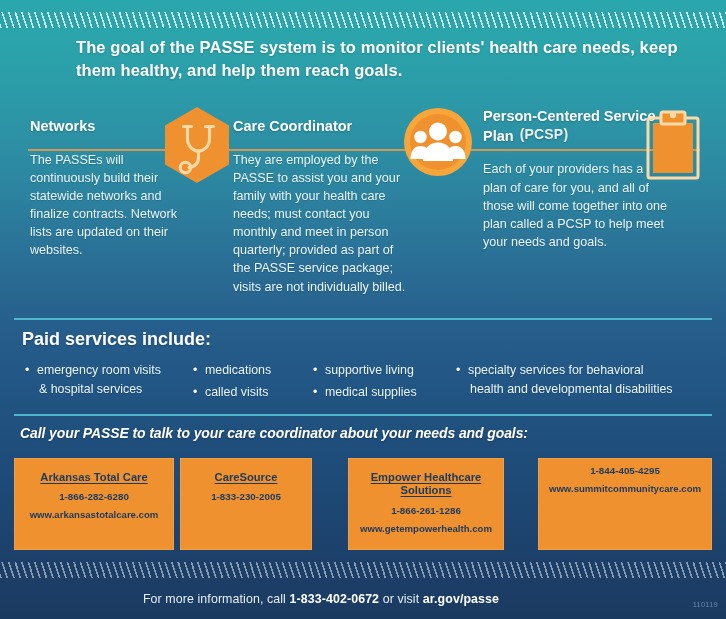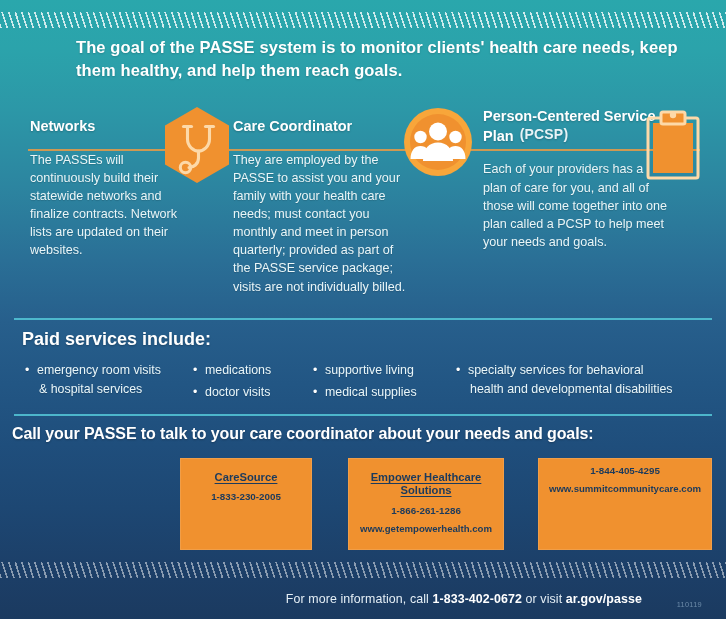--- a/index.html
+++ b/index.html
@@ -143,23 +143,24 @@
     font-weight: bold;
     text-shadow: 0 1px 2px rgba(0,0,0,0.25);
   }
   #paid-heading {
     top: 329px;
     left: 22px;
     font-size: 18px;
   }
   #call-heading {
     top: 425px;
-    left: 12px;
-    font-size: 16px;
+    left: 20px;
+    font-size: 14px;
     letter-spacing: -0.1px;
+    font-style: italic;
   }
 
   .services {
     position: absolute;
     top: 361px;
     left: 0;
     width: 726px;
     height: 48px;
   }
   .svc-group { position: absolute; top: 0; }
@@ -230,31 +231,31 @@
     font-weight: bold;
     line-height: 1.2;
   }
 
   
   .footer-text {
     position: absolute;
     bottom: 13px;
     left: 0;
     width: 642px;
-    text-align: right;
+    text-align: center;
     color: #e5eff6;
     font-size: 12.4px;
     letter-spacing: 0.1px;
     margin-top: 11px;
   }
   .footer-text b { color: #ffffff; font-weight: bold; }
 
   .doc-code {
     position: absolute;
-    right: 24px;
+    right: 8px;
     bottom: 10px;
     color: #6b8aa8;
     font-size: 7.4px;
     letter-spacing: 0.3px;
   }
 </style>
 </head>
 <body>
 
 <div id="poster">
@@ -342,21 +343,21 @@
       </div>
     </div>
 
     <div class="svc-group" id="svc-g1">
       <div class="svc-item">
         <span class="bullet">•</span>
         <span>medications</span>
       </div>
       <div class="svc-item">
         <span class="bullet">•</span>
-        <span>doctor visits</span>
+        <span>called visits</span>
       </div>
     </div>
 
     <div class="svc-group" id="svc-g2">
       <div class="svc-item">
         <span class="bullet">•</span>
         <span>supportive living</span>
       </div>
       <div class="svc-item">
         <span class="bullet">•</span>
@@ -373,20 +374,25 @@
     </div>
 
   </div>
 
   <div class="rule" id="rule-2"></div>
 
   <div class="section-heading" id="call-heading">Call your PASSE to talk to your care coordinator about your needs and goals:</div>
 
   <div class="cards">
 
+    <div class="card" id="card-0">
+      <div class="card-name">Arkansas Total Care</div>
+      <div class="card-phone">1-866-282-6280</div>
+      <div class="card-url">www.arkansastotalcare.com</div>
+    </div>
 
     <div class="card" id="card-1">
       <div class="card-name">CareSource</div>
       <div class="card-phone">1-833-230-2005</div>
     </div>
 
     <div class="card" id="card-2">
       <div class="card-name">Empower Healthcare Solutions</div>
       <div class="card-phone">1-866-261-1286</div>
       <div class="card-url">www.getempowerhealth.com</div>

